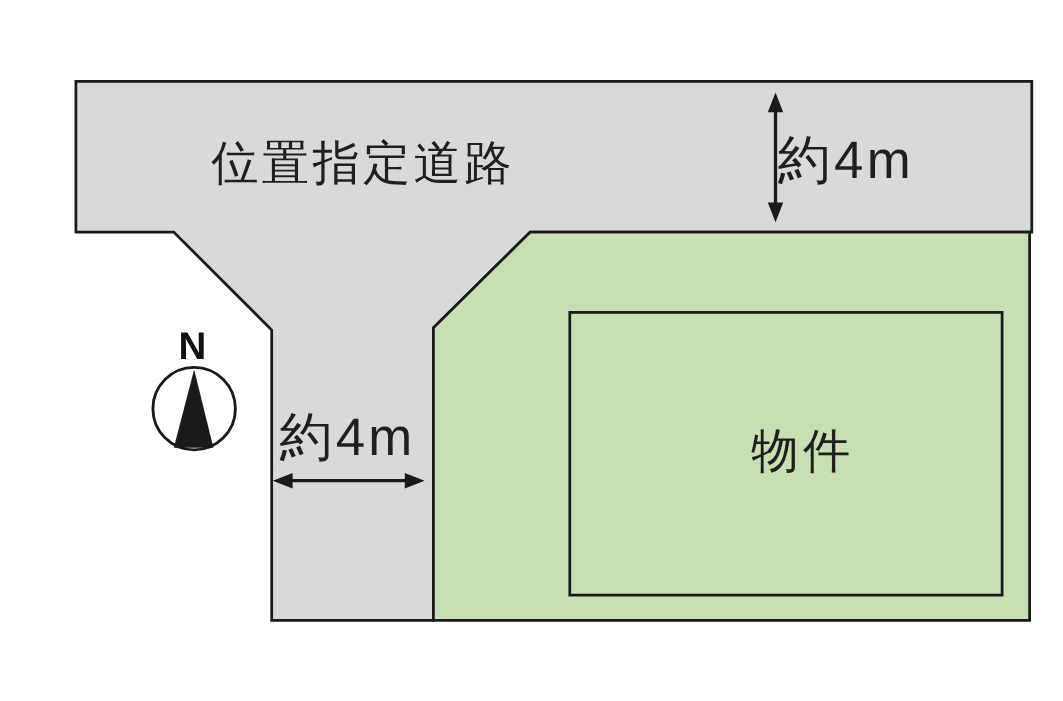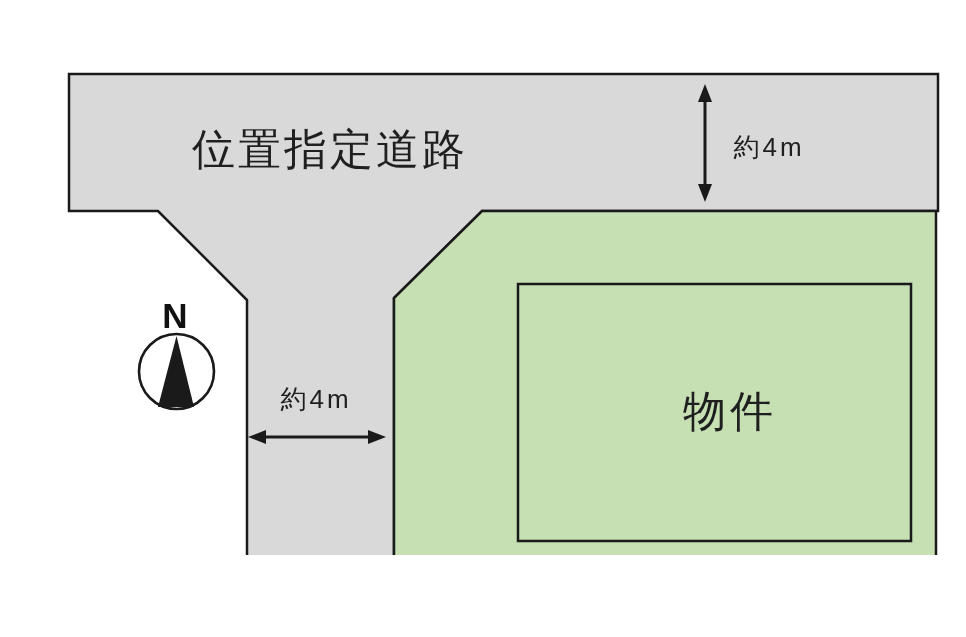--- a/index.html
+++ b/index.html
@@ -4,21 +4,21 @@
 <style>
   html, body {
     margin: 0;
     padding: 0;
     background: #ffffff;
     font-family: "Liberation Sans", "DejaVu Sans", sans-serif;
   }
   .canvas {
     position: relative;
     width: 966px;
-    height: 555px;
+    height: 637px;
     background: #ffffff;
     overflow: hidden;
   }
   .plan-svg {
     position: absolute;
     left: 0;
     top: 0;
     width: 966px;
     height: 637px;
   }
@@ -51,21 +51,21 @@
     white-space: nowrap;
     color: #1f1f1f;
     line-height: 1;
   }
   .road-label {
     font-size: 43px;
     letter-spacing: 3px;
     font-weight: 400;
   }
   .dim-label {
-    font-size: 26px;
+    font-size: 48px;
     letter-spacing: 3px;
     font-weight: 400;
   }
   .property-label {
     font-size: 43px;
     letter-spacing: 4px;
     font-weight: 400;
   }
   .compass-label {
     font-size: 35px;

